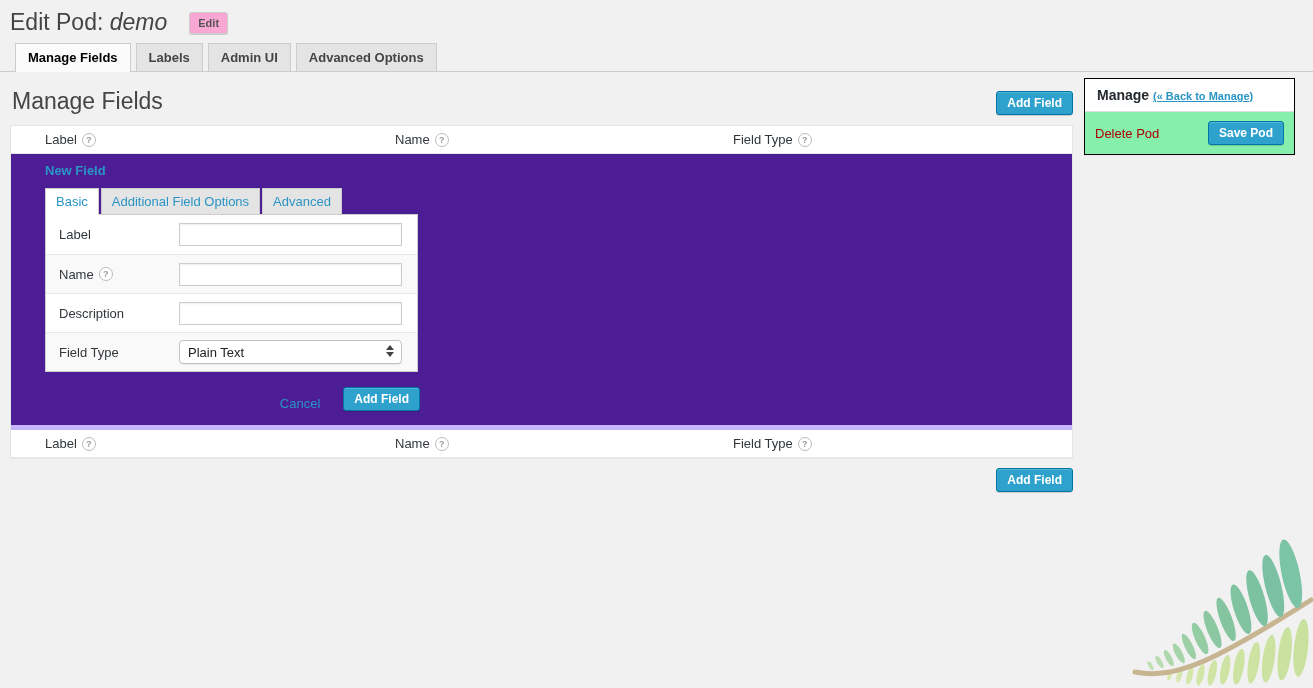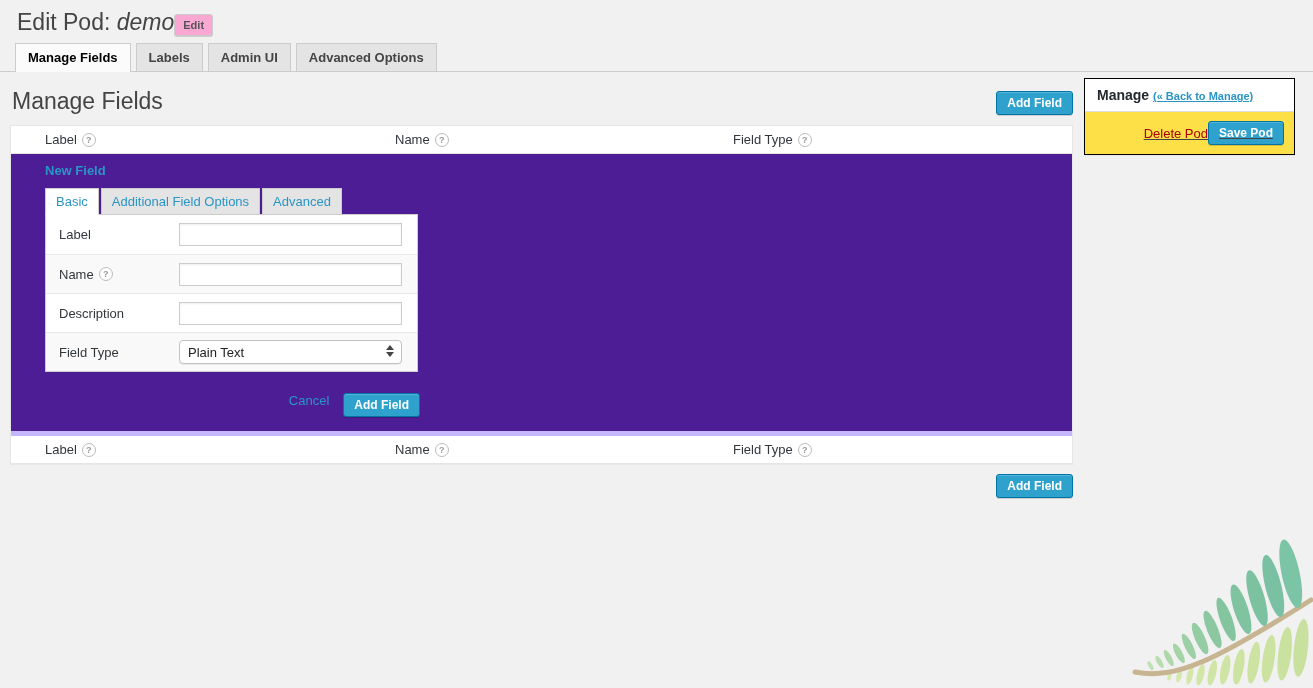--- a/index.html
+++ b/index.html
@@ -7,21 +7,21 @@
   body {
     width:1313px; height:688px; overflow:hidden;
     background:#f1f1f1;
     font-family:"Liberation Sans", sans-serif;
     font-size:13px; color:#444;
     position:relative;
   }
   a { text-decoration:none; cursor:pointer; }
 
   
-  .title-row { padding:9px 0 0 17px; display:flex; align-items:flex-end; gap:0; }
+  .title-row { padding:9px 0 0 10px; display:flex; align-items:center; gap:22px; }
   .page-title { font-size:23px; font-weight:400; color:#444; line-height:27px; margin:0; }
   .page-title .pod-name { font-style:italic; }
   .btn-secondary {
     display:inline-block; background:#f9a8d4; border:1px solid #ccc; border-radius:3px;
     color:#555; font-size:11px; font-weight:600; line-height:16px; padding:2px 8px;
     box-shadow:0 1px 0 #ccc; cursor:pointer; font-family:"Liberation Sans", sans-serif;
   }
   .nav-tab-wrapper { margin-top:7px; padding-left:15px; border-bottom:1px solid #ccc; display:flex; gap:5px; }
   .nav-tab {
     display:inline-block; background:#e4e4e4; border:1px solid #ccc; border-bottom:none;
@@ -88,31 +88,31 @@
     width:100%; height:100%; padding:0 24px 0 8px; font-size:13px; color:#222;
     font-family:"Liberation Sans", sans-serif; cursor:pointer;
   }
   .select-stepper { position:absolute; right:7px; top:4px; display:flex; flex-direction:column; gap:2px; pointer-events:none; }
   .select-stepper .tri-up { width:0; height:0; border-left:4px solid transparent; border-right:4px solid transparent; border-bottom:5px solid #444; }
   .select-stepper .tri-down { width:0; height:0; border-left:4px solid transparent; border-right:4px solid transparent; border-top:5px solid #444; }
   .checkbox-row { display:flex; align-items:center; gap:3px; }
   .checkbox-row input[type=checkbox] { width:15px; height:15px; margin:0; border:1px solid #ccc; }
   .checkbox-label { font-size:13px; color:#32373c; }
 
-  .form-actions { width:375px; display:flex; justify-content:flex-end; align-items:flex-start; gap:14px; margin-top:21px; }
+  .form-actions { width:375px; display:flex; justify-content:flex-end; align-items:flex-end; gap:23px; margin-top:15px; }
   .cancel-link { color:#2a95c5; font-size:13px; }
 
   .bottom-actions { display:flex; justify-content:flex-end; margin-top:10px; }
 
   
   .postbox { background:#fff; border:1px solid #000000; box-shadow:0 1px 1px rgba(0,0,0,.04); }
   .postbox-header { padding:8px 12px; font-size:14px; font-weight:700; color:#23282d; border-bottom:1px solid #eee; }
   .back-link { font-size:11px; font-weight:700; color:#2a95c5; text-decoration:underline; }
-  .postbox-body { background:#fde047; border-top:1px solid #ddd; margin-top:-1px;
-    display:flex; justify-content:flex-end; align-items:center; padding:9px 10px;text-decoration:underline; }
+  .postbox-body { background:#86efac; border-top:1px solid #ddd; margin-top:-1px;
+    display:flex; justify-content:space-between; align-items:center; padding:9px 10px; }
   .delete-link { color:#a00; font-size:13px; }
 
   
   .leaf-decoration { position:absolute; right:0; bottom:0; width:192px; height:150px; pointer-events:none; }
 </style>
 </head>
 <body>
 
 <div class="title-row">
   <h1 class="page-title"><span>Edit Pod: </span><span class="pod-name">demo</span></h1>

